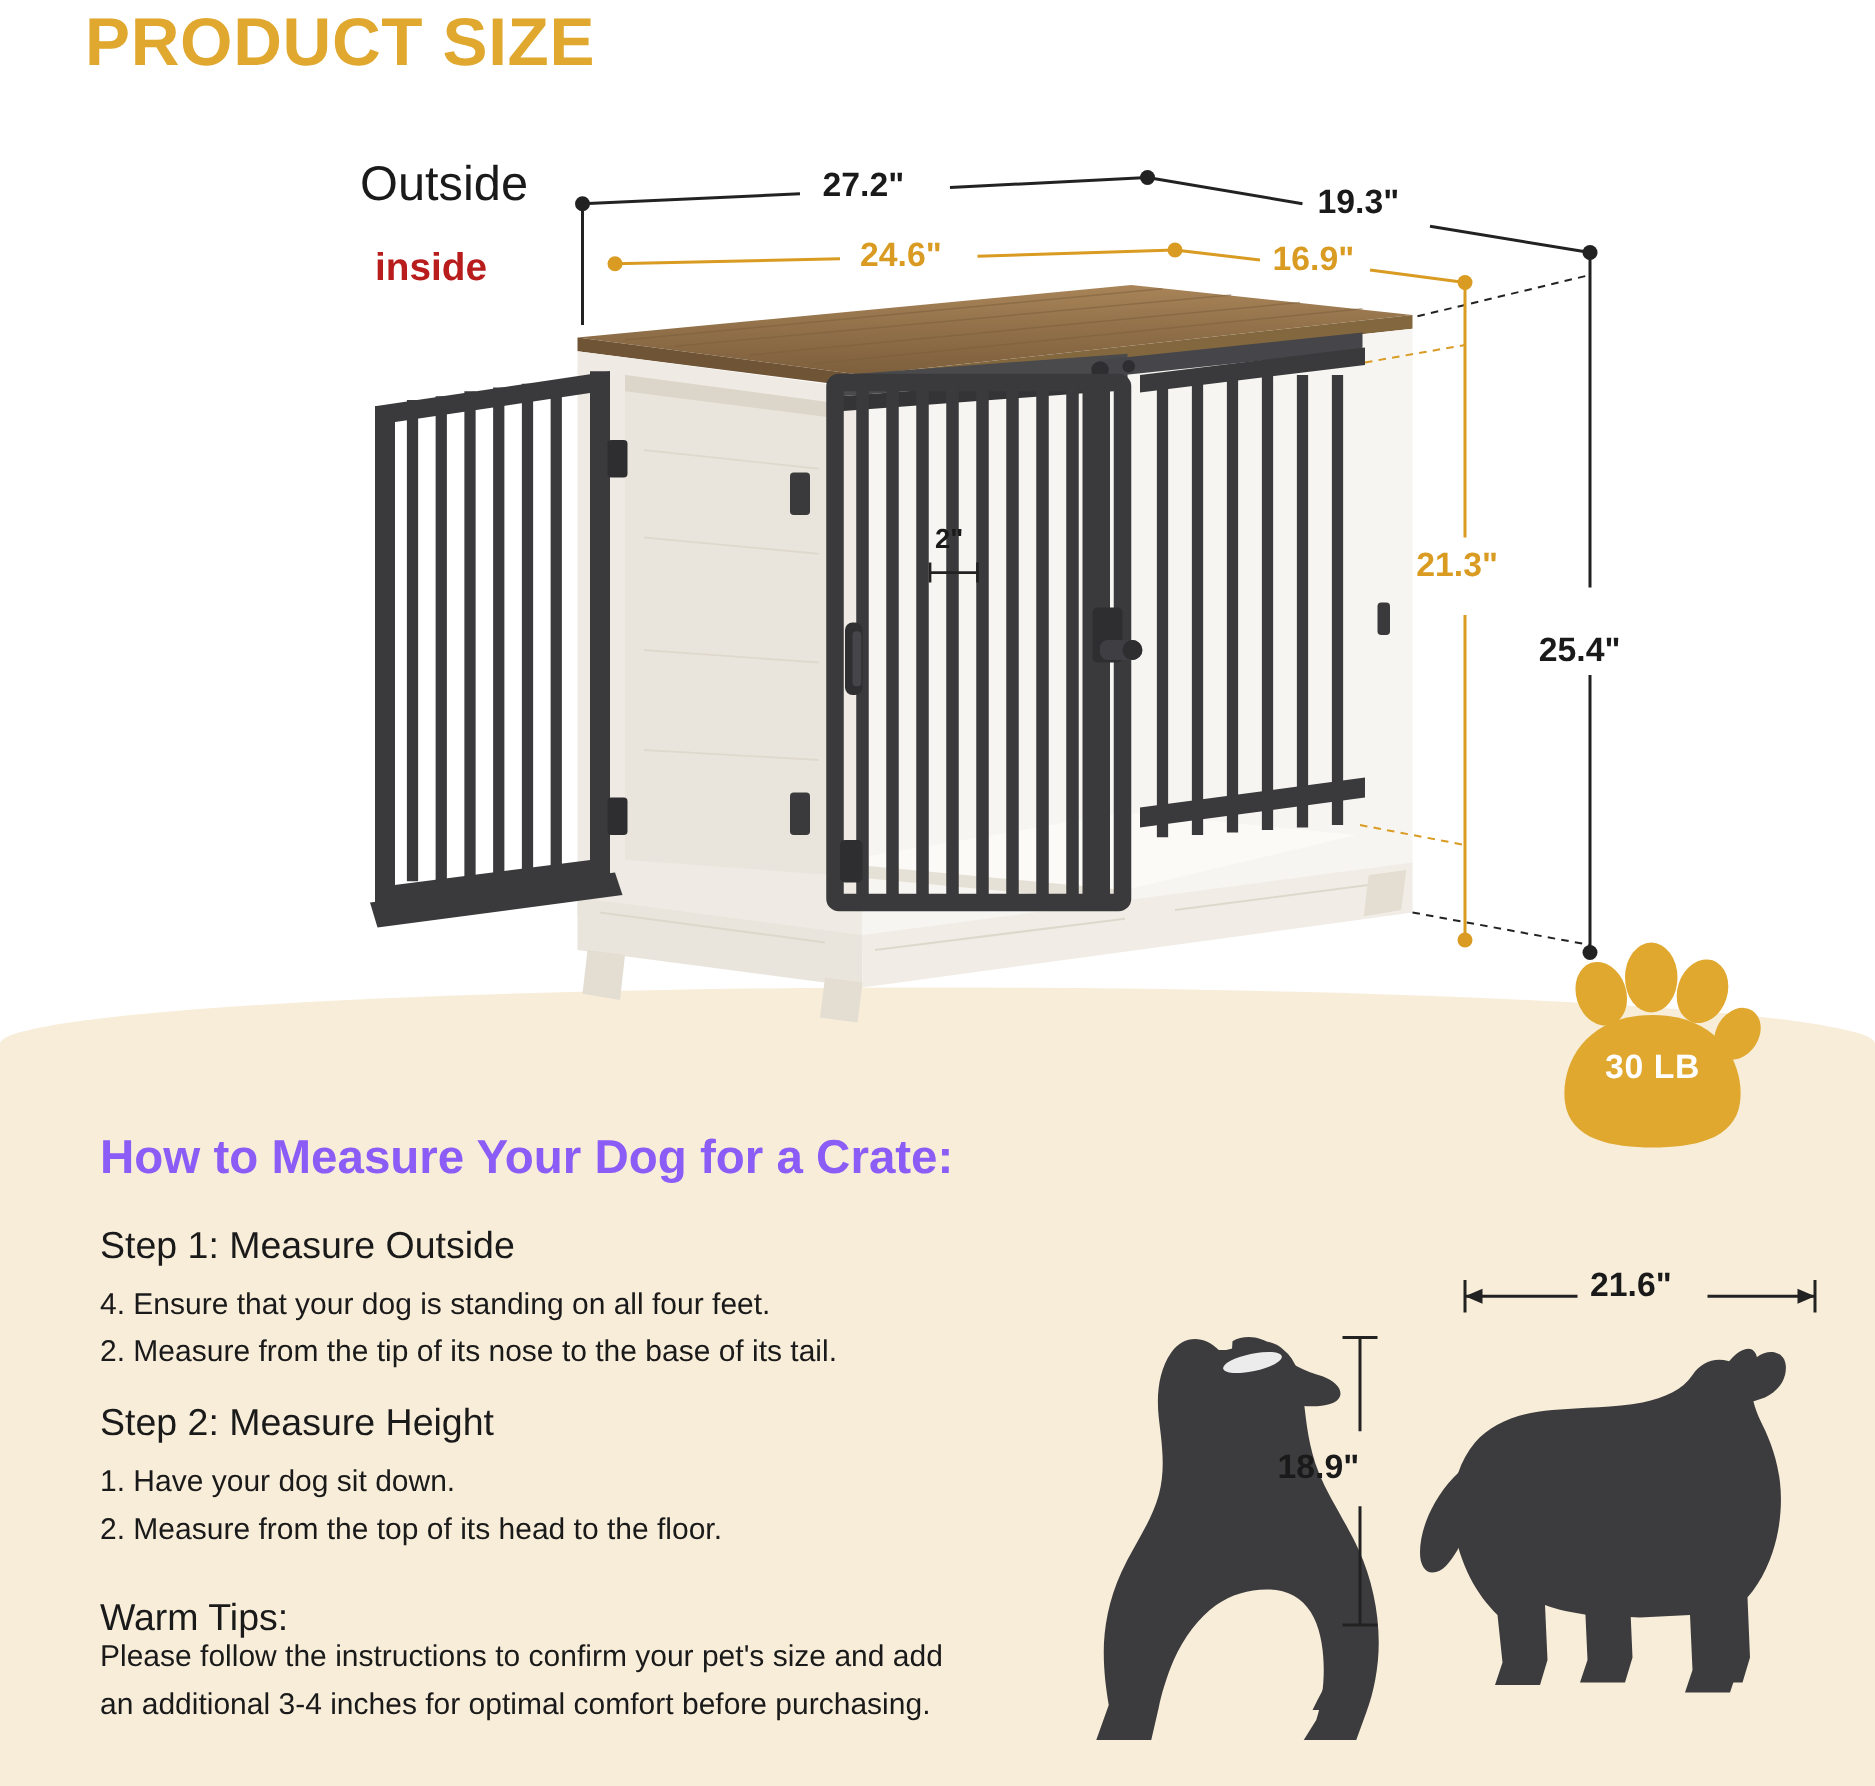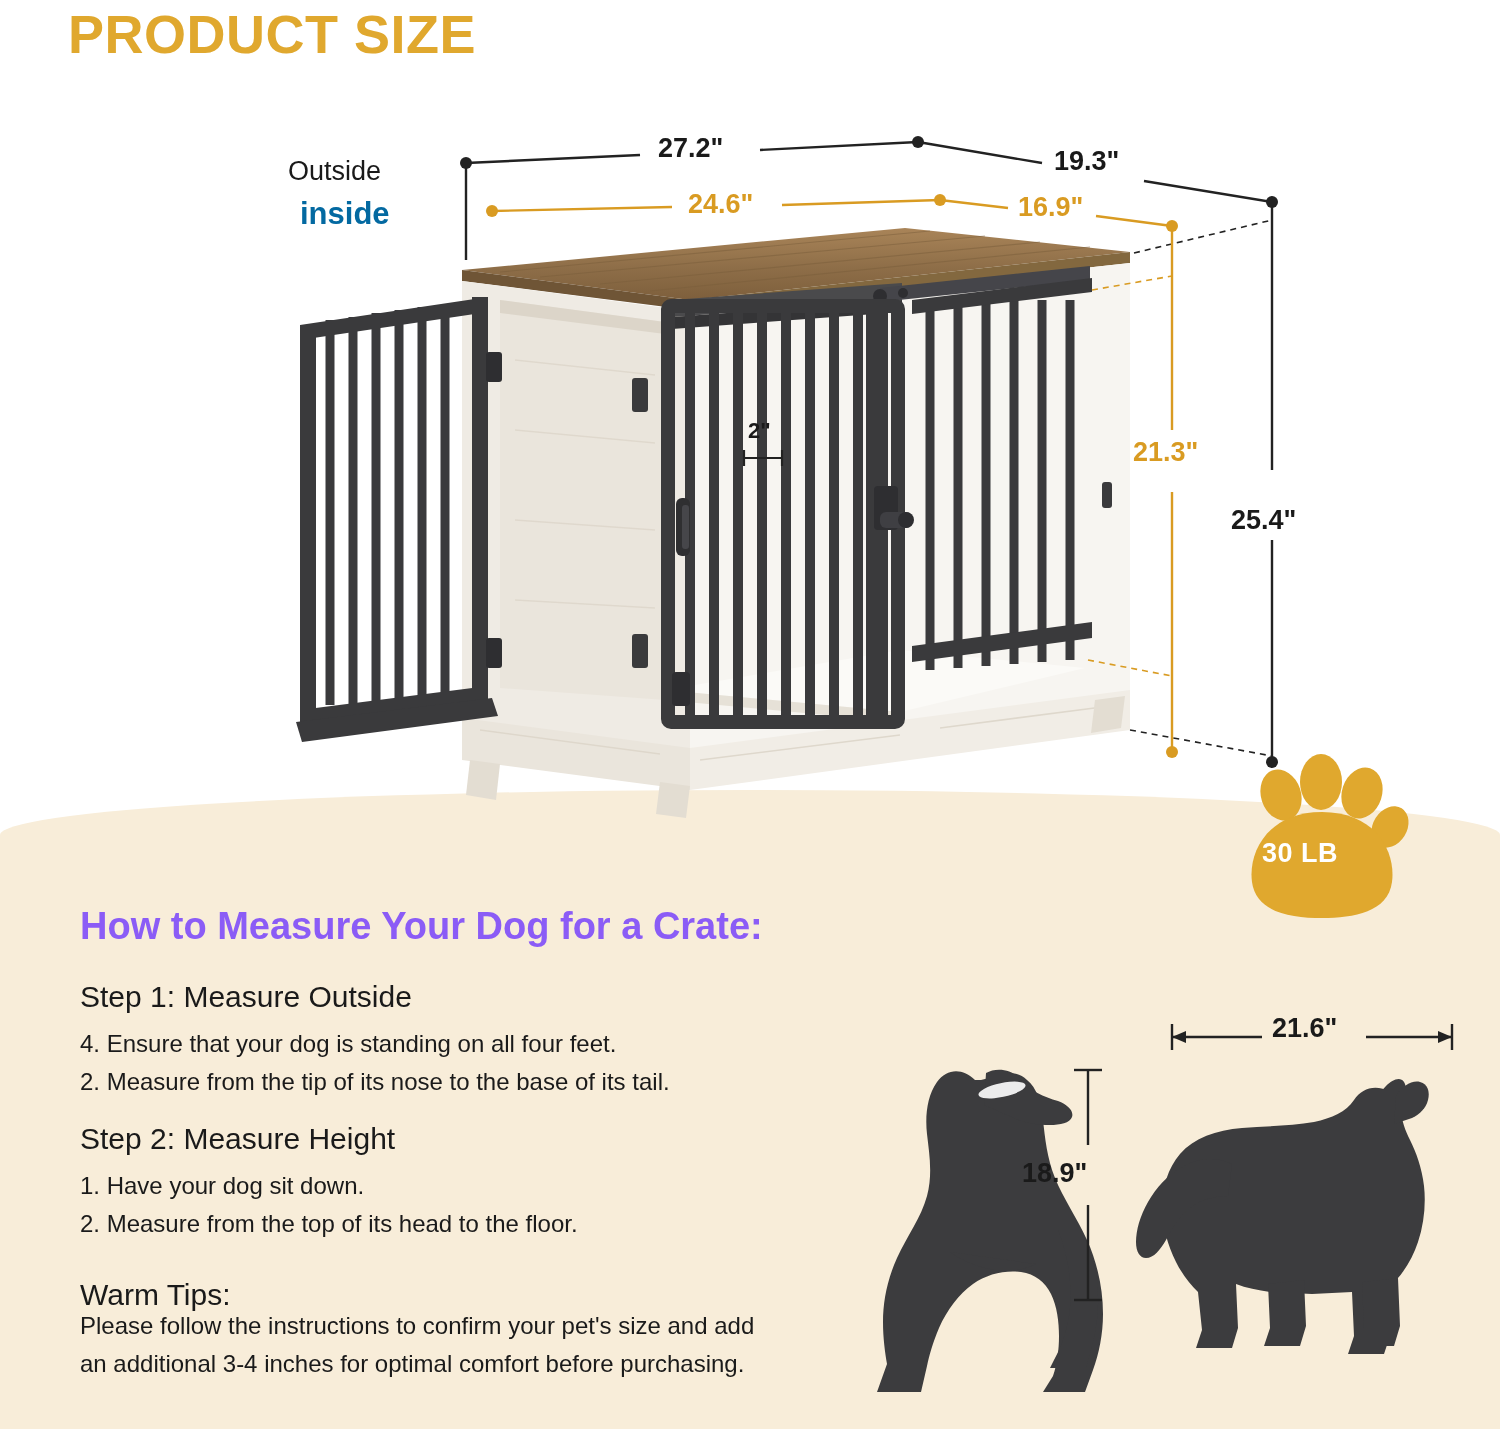--- a/index.html
+++ b/index.html
@@ -21,44 +21,44 @@
 
   
   #beige{
     position:absolute;left:0;top:790px;width:1500px;height:639px;
     background:#F8EDD9;
     border-radius:100% 100% 0 0 / 90px 90px 0 0;
   }
 
   
   .legend-outside{
-    position:absolute;left:288px;top:156px;
-    font-size:27px;color:#1a1a1a;font-weight:500;
+    position:absolute;left:288px;top:126px;
+    font-size:39px;color:#1a1a1a;font-weight:500;
   }
   .legend-inside{
     position:absolute;left:300px;top:196px;
-    font-size:31px;color:#0369a1;font-weight:bold;
+    font-size:31px;color:#b91c1c;font-weight:bold;
   }
 
   
   .dim{position:absolute;font-size:27px;font-weight:bold;color:#1a1a1a;}
   .dim.gold{color:#D99B22;}
 
   #dim-272{left:658px;top:133px;}
   #dim-193{left:1054px;top:146px;}
   #dim-246{left:688px;top:189px;}
   #dim-169{left:1018px;top:192px;}
   #dim-213{left:1133px;top:437px;color:#D99B22;}
   #dim-254{left:1231px;top:505px;}
   #dim-2in{left:748px;top:418px;font-size:22px;}
 
   
   svg.layer{position:absolute;left:0;top:0;width:1500px;height:1429px;pointer-events:none;}
   #paw-label{
-    position:absolute;left:1262px;top:838px;width:120px;text-align:left;
+    position:absolute;left:1262px;top:838px;width:120px;text-align:center;
     font-size:27px;font-weight:bold;color:#ffffff;letter-spacing:0.5px;
   }
 
   
   #howto{
     position:absolute;left:80px;top:905px;
     font-size:38px;font-weight:bold;color:#8b5cf6;
   }
   .step-h{
     position:absolute;font-size:30px;color:#1a1a1a;font-weight:500;

